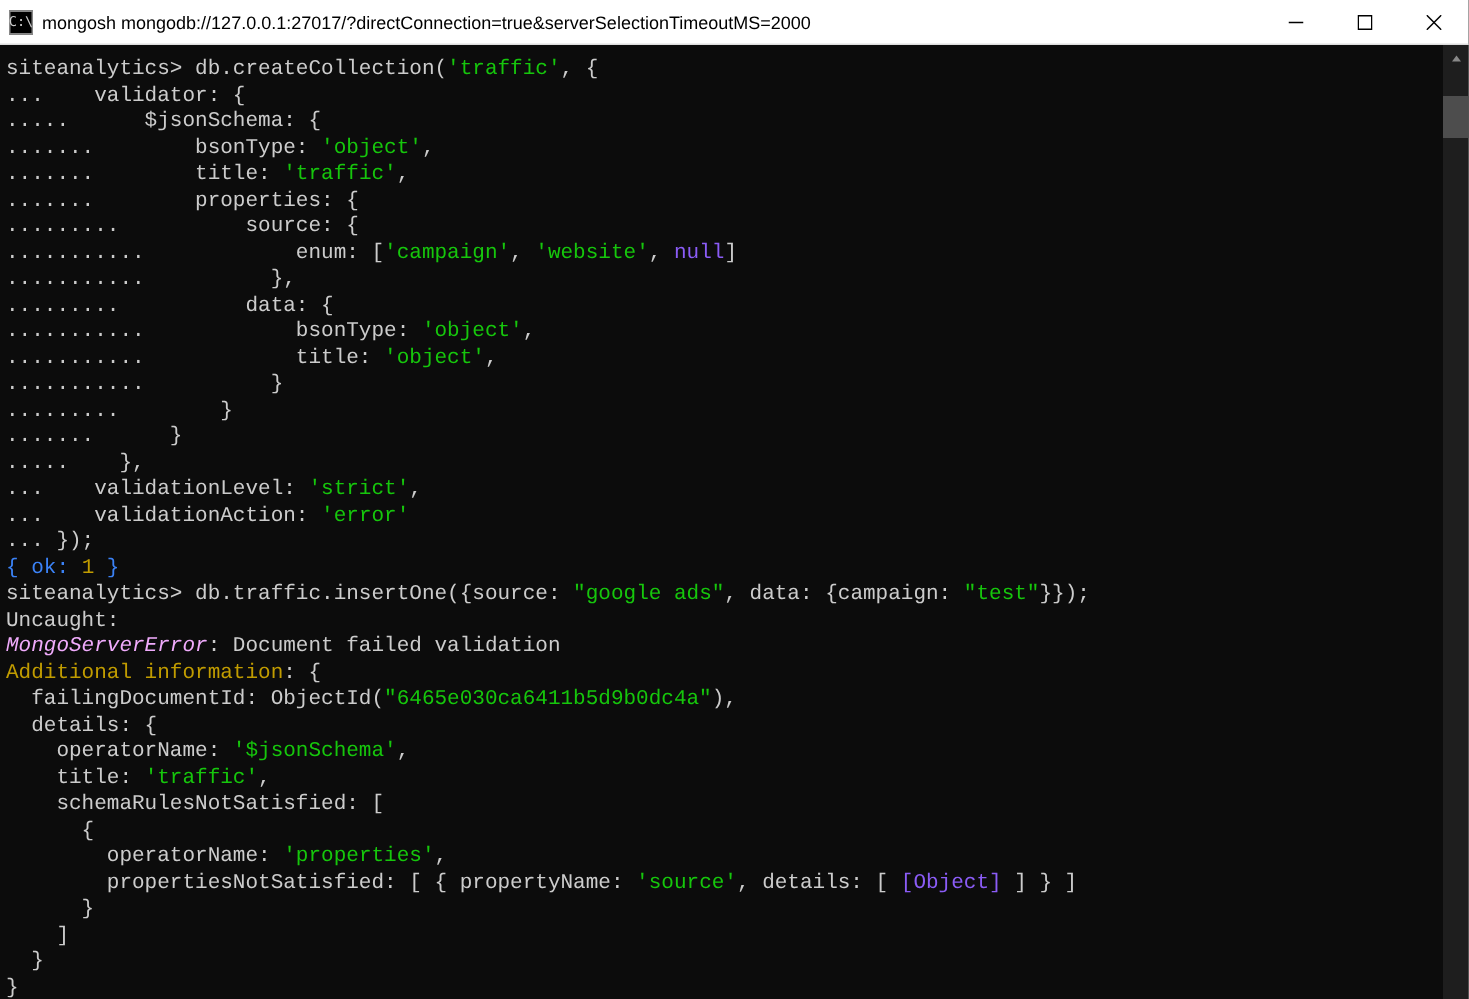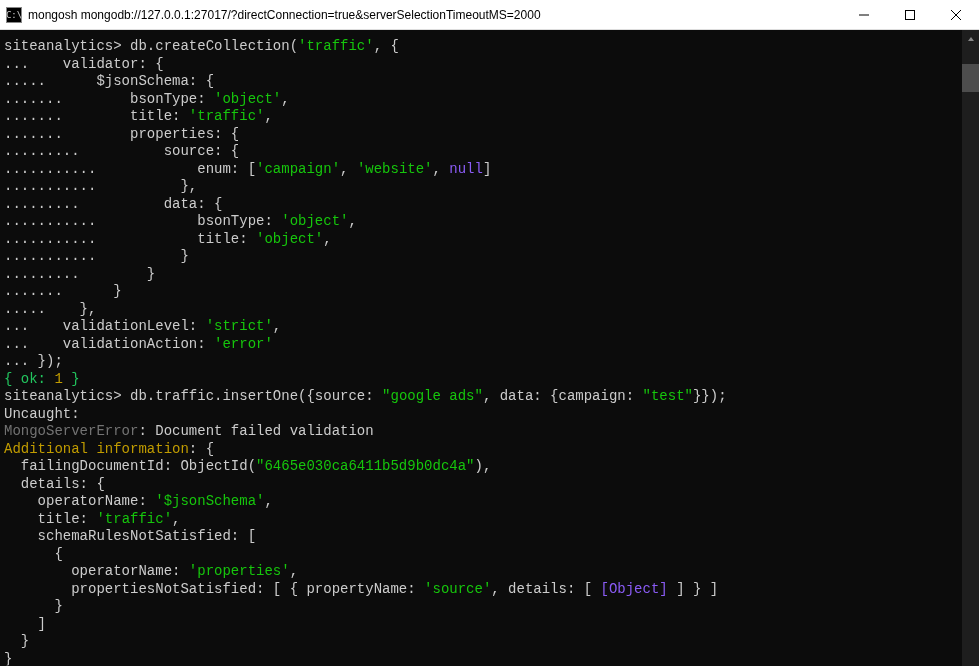--- a/index.html
+++ b/index.html
@@ -87,22 +87,22 @@
     position: absolute;
     top: 34px;
     width: 100%;
     height: 28px;
     background: #4d4d4d;
   }
   .p-db { color: #cccccc; }
   .p-punct { color: #cccccc; }
   .p-str { color: #16c60c; }
   .p-kw { color: #8b5cf6; }
-  .p-ok { color: #22c55e; }
-  .p-err { color: #737373; }
+  .p-ok { color: #3b82f6; }
+  .p-err { color: #f0abfc; font-style: italic; }
   .p-add { color: #c19c00; }
 </style>
 </head>
 <body>
 
 <div class="titlebar">
   <span class="app-icon">C:\</span>
   <span class="title">mongosh mongodb://127.0.0.1:27017/?directConnection=true&amp;serverSelectionTimeoutMS=2000</span>
   <div class="win-controls">
     <div class="win-btn">

